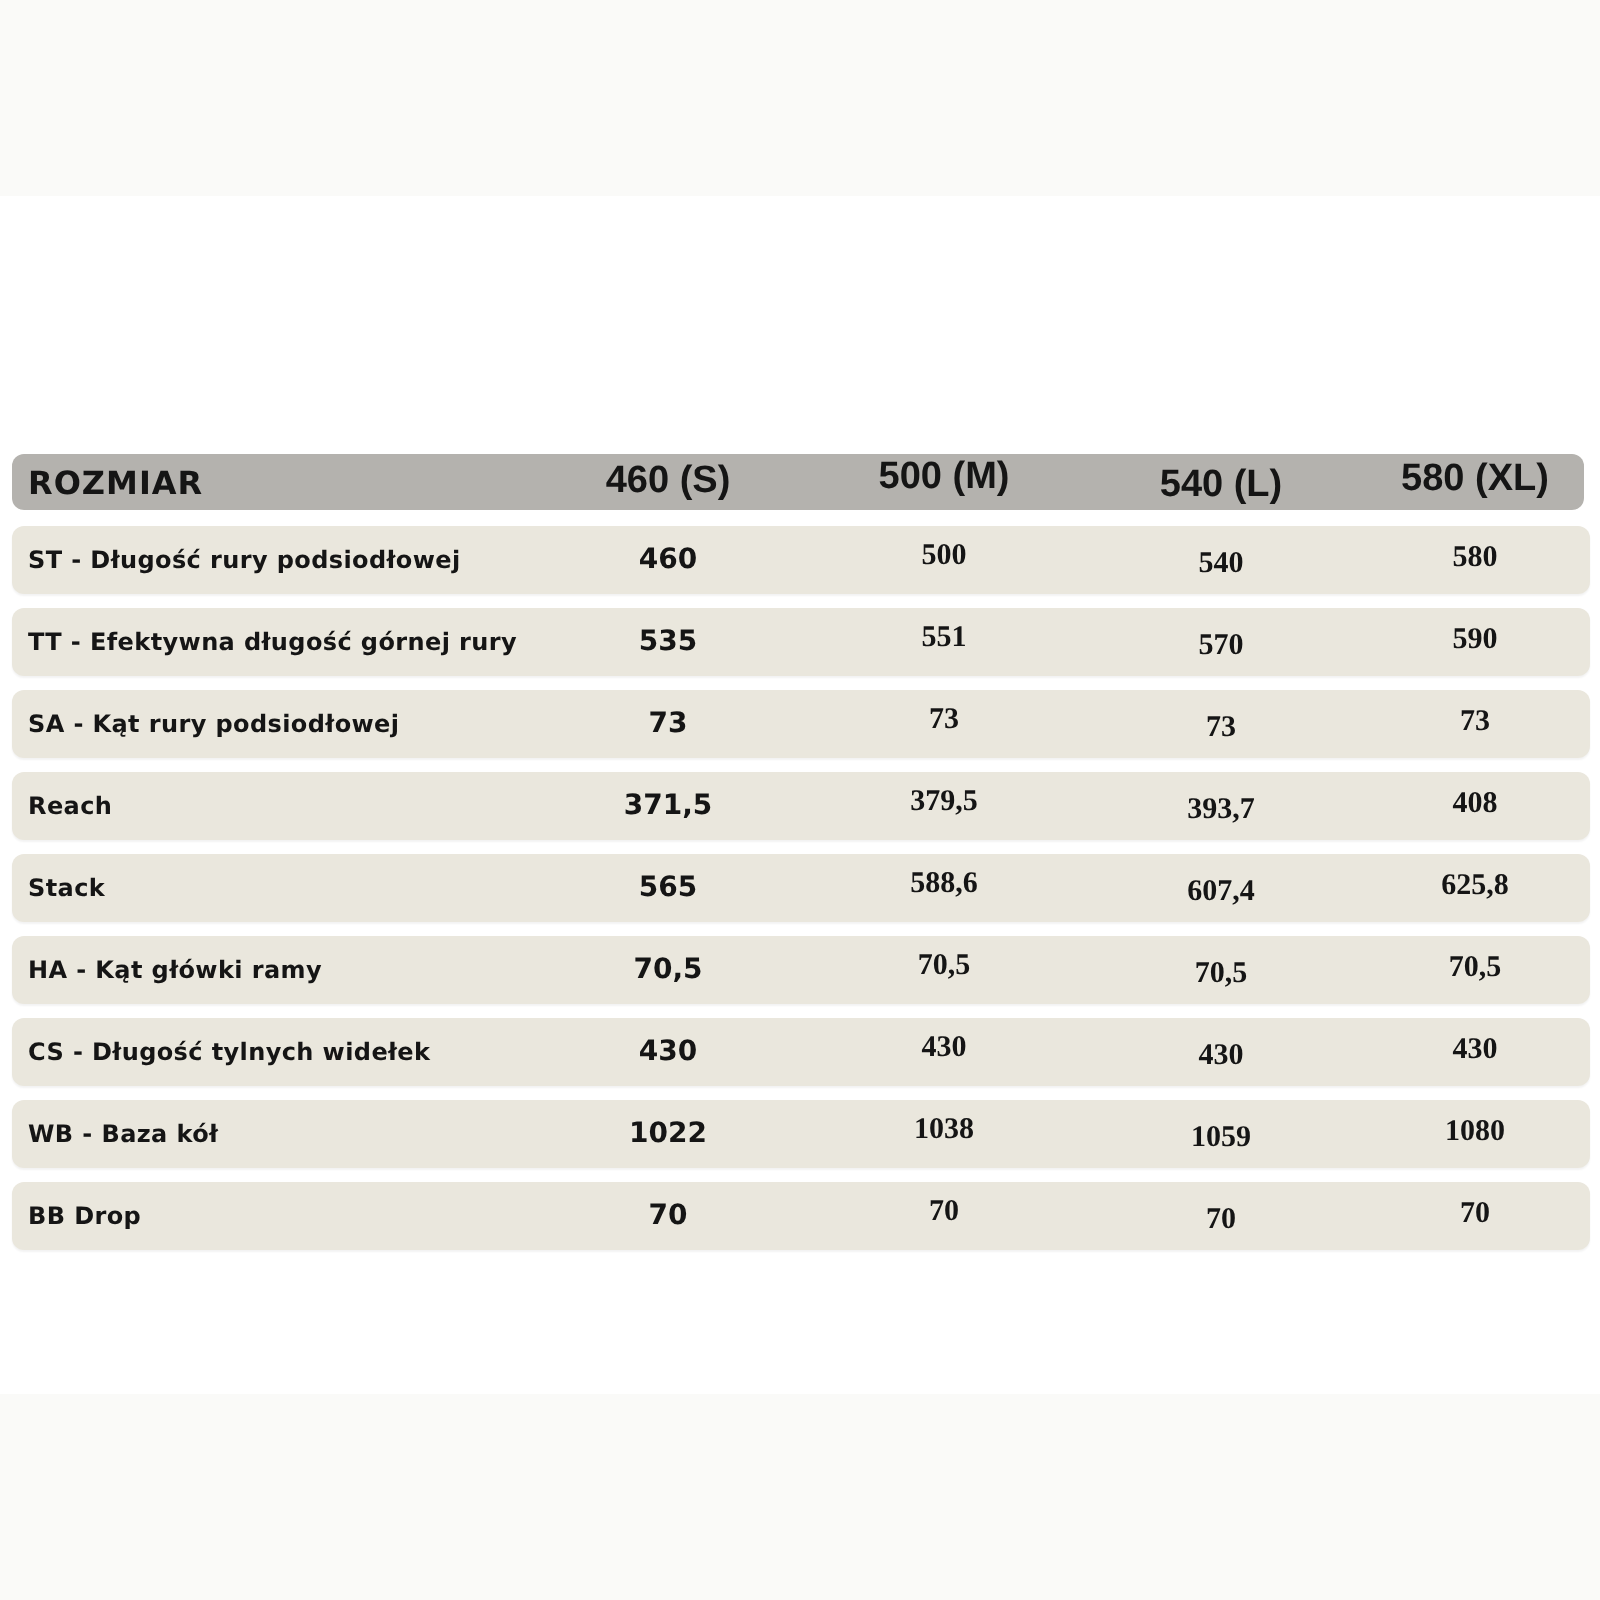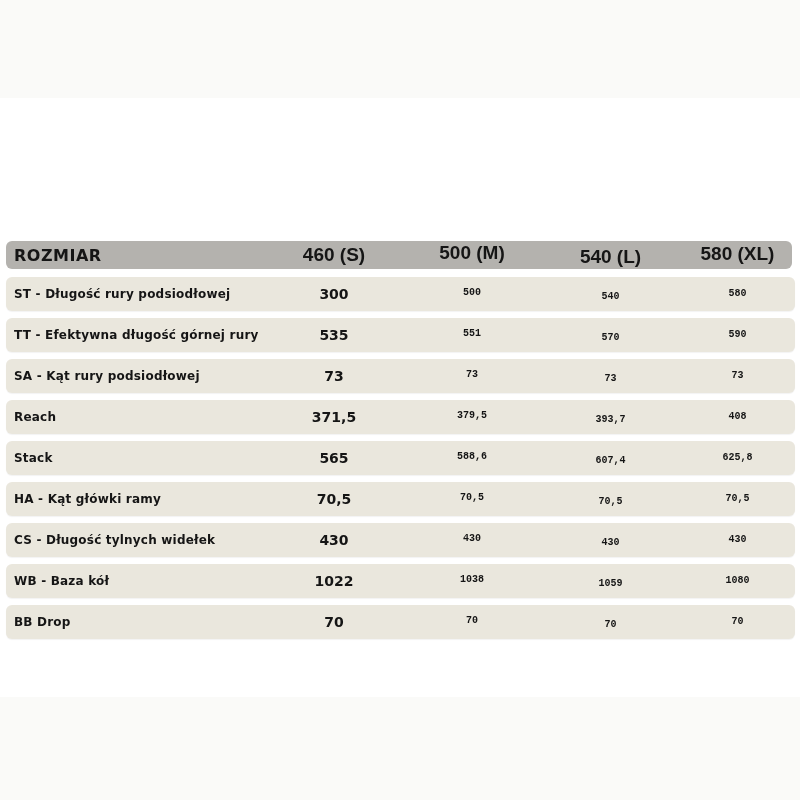--- a/index.html
+++ b/index.html
@@ -22,21 +22,21 @@
     left: 0;
     width: 800px;
     background: #fafaf8;
   }
   .band.top { top: 0; height: 98px; }
   .band.bottom { top: 697px; height: 103px; }
 
   .geo-table {
     position: absolute;
     left: 6px;
-    top: 241px;
+    top: 227px;
     width: 789px;
   }
   .row {
     display: grid;
     grid-template-columns: 259px 138px 138px 139px 115px;
     align-items: center;
     border-radius: 6px;
     color: #151515;
   }
   .row.header {
@@ -72,22 +72,22 @@
     font-weight: bold;
     white-space: nowrap;
   }
   
   .cell-val.c1 {
     font-family: "DejaVu Sans", sans-serif;
     font-size: 14px;
   }
   
   .cell-val.c2, .cell-val.c3, .cell-val.c4 {
-    font-family: Liberation Mono, monospace;
-    font-size: 10px;
+    font-family: Liberation Serif, serif;
+    font-size: 15px;
   }
   .cell-val.c2 { transform: translateY(-2px); }
   .cell-val.c3 { transform: translateY(2px); }
   .cell-val.c4 { transform: translateY(-1px); }
 
   .row.header .cell-val {
     font-family: "Liberation Sans", sans-serif;
     font-size: 19px;
   }
   .row.header .cell-val.c1 { transform: none; }
@@ -103,21 +103,21 @@
     <div class="row header">
       <div class="cell-label">ROZMIAR</div>
       <div class="cell-val c1">460 (S)</div>
       <div class="cell-val c2">500 (M)</div>
       <div class="cell-val c3">540 (L)</div>
       <div class="cell-val c4">580 (XL)</div>
     </div>
 
   <div class="row data">
         <div class="cell-label">ST - Długość rury podsiodłowej</div>
-        <div class="cell-val c1">300</div>
+        <div class="cell-val c1">460</div>
         <div class="cell-val c2">500</div>
         <div class="cell-val c3">540</div>
         <div class="cell-val c4">580</div>
       </div>
       <div class="row data">
         <div class="cell-label">TT - Efektywna długość górnej rury</div>
         <div class="cell-val c1">535</div>
         <div class="cell-val c2">551</div>
         <div class="cell-val c3">570</div>
         <div class="cell-val c4">590</div>

